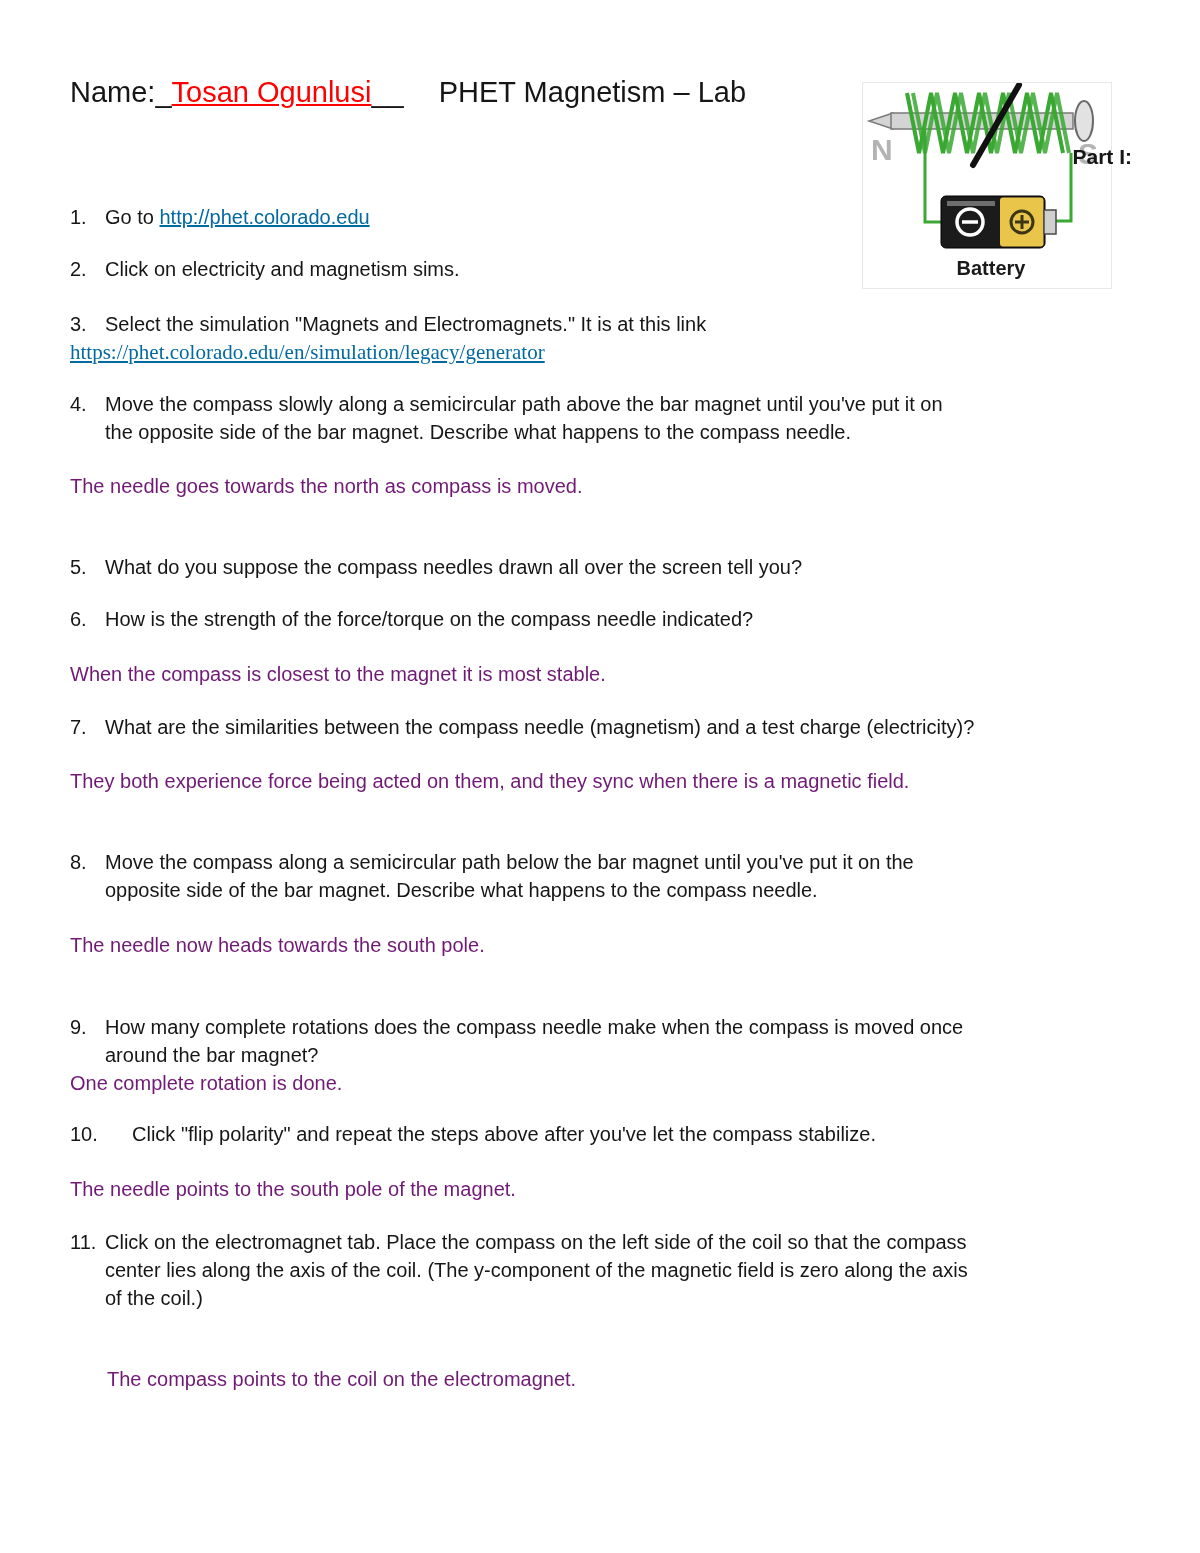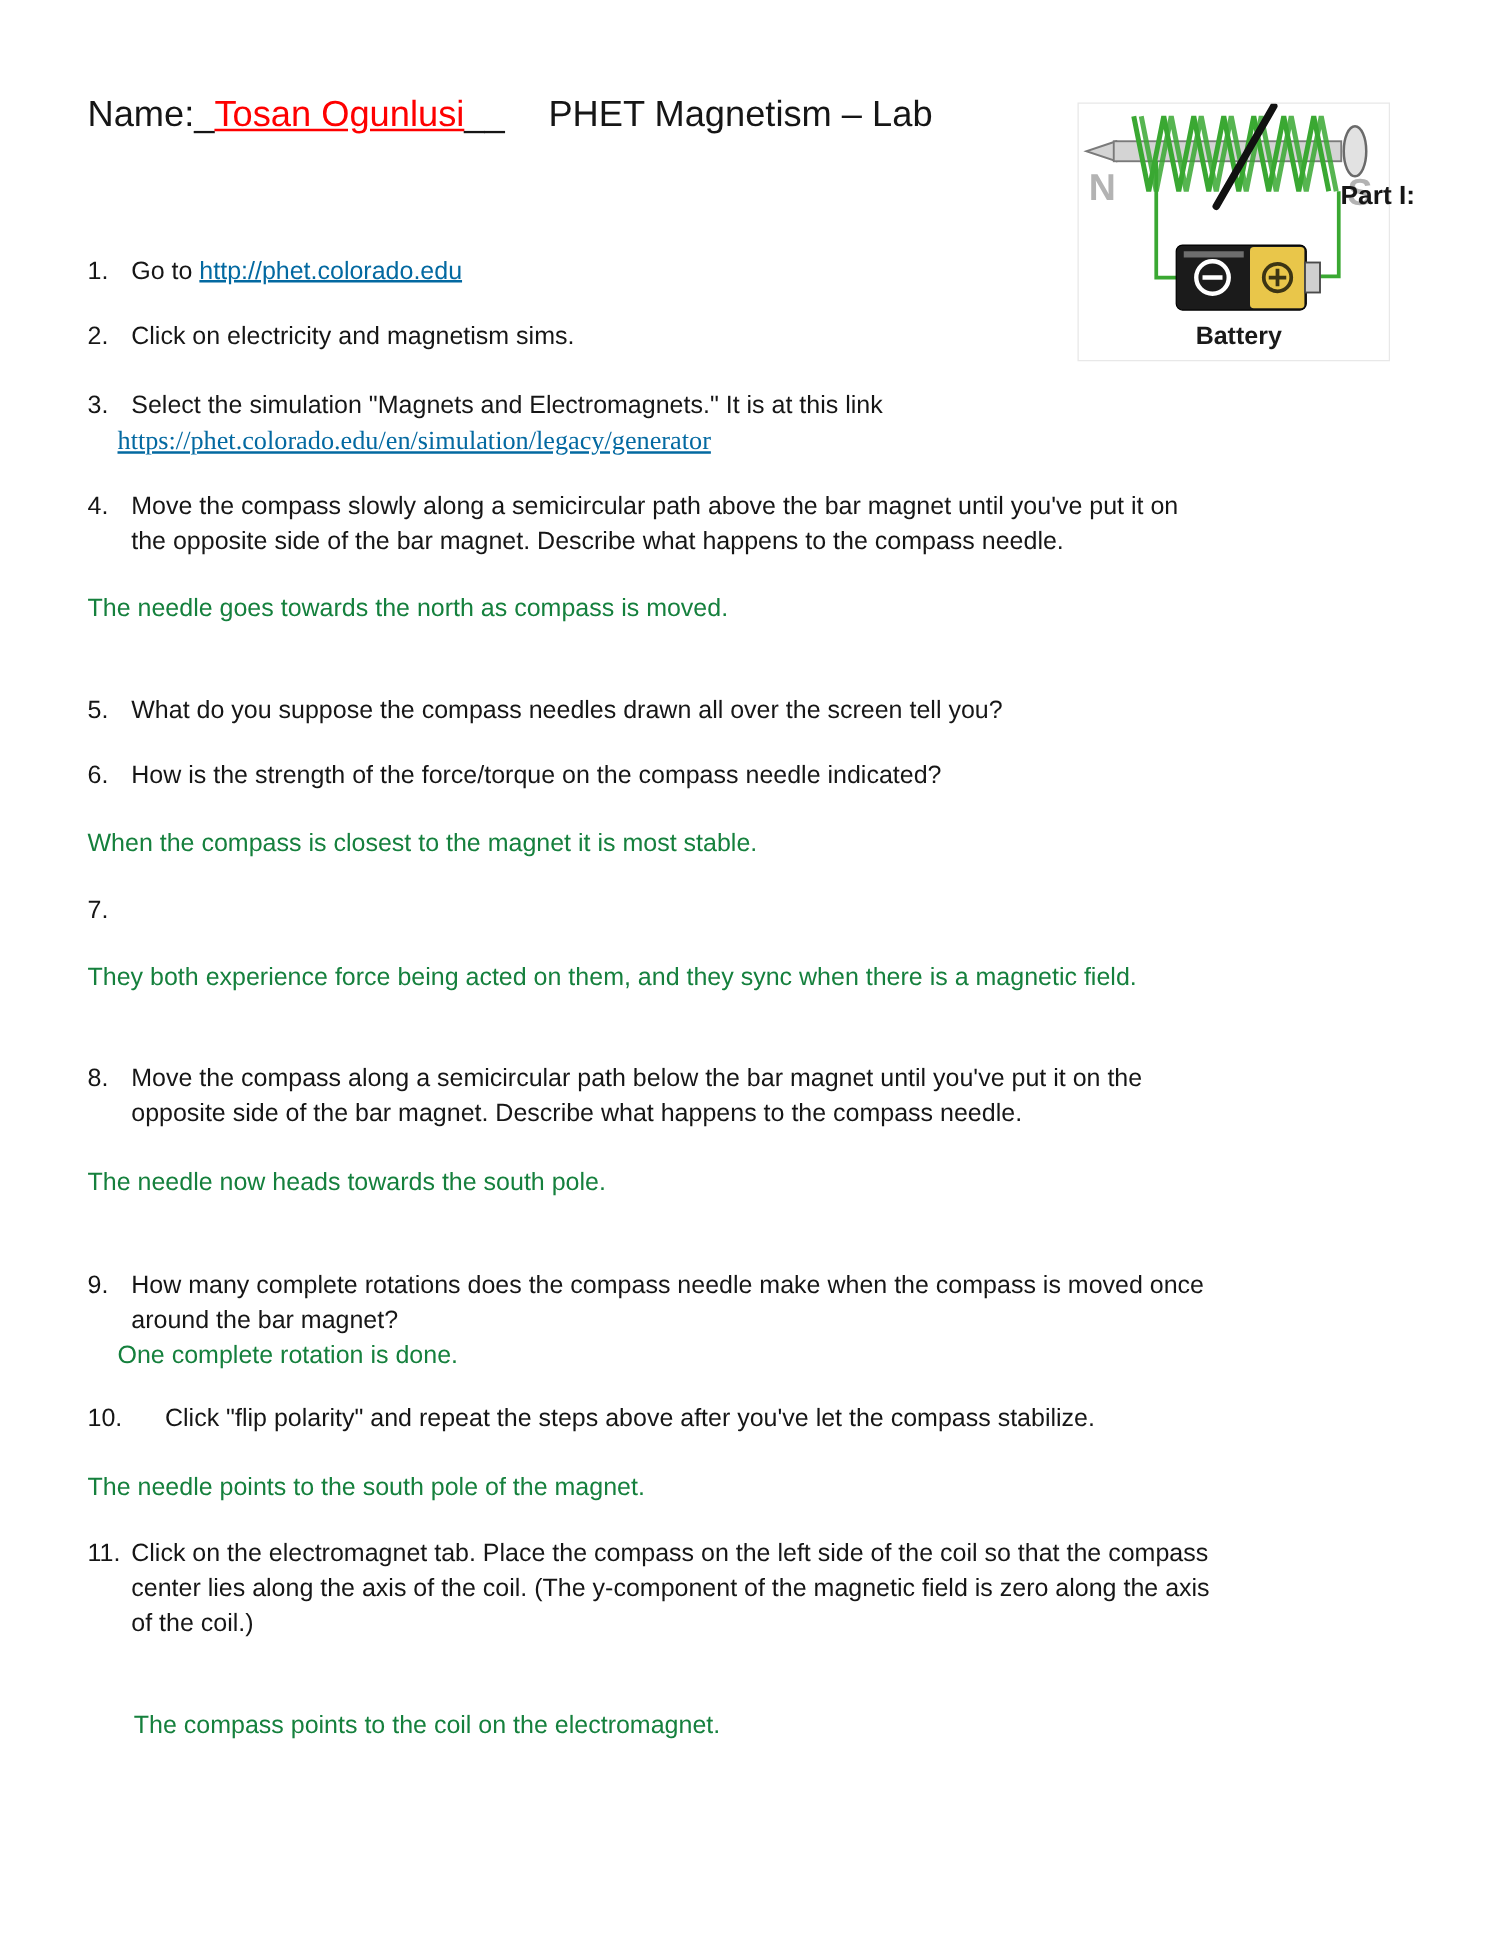--- a/index.html
+++ b/index.html
@@ -23,24 +23,24 @@
   .q { display: flex; }
   .q .num { flex: 0 0 35px; width: 35px; }
   .q .qtext { white-space: pre-line; }
 
   .link { color: #0369a1; text-decoration: underline; cursor: pointer; }
   .serif-link {
     font-family: "Liberation Serif", "DejaVu Serif", serif;
     font-size: 21px; line-height: 28px;
   }
 
-  .ans { color: #15803d; white-space: pre-line; }
+  .ans { color: #701a75; white-space: pre-line; }
   .indent { padding-left: 37px; }
 
-  .mt0  { margin-top: 0; margin-left: 24px; }
+  .mt0  { margin-top: 0; }
   .mt23 { margin-top: 23px; gap: 27px; }
   .mt24 { margin-top: 24px; }
   .mt25 { margin-top: 25px; }
   .mt26 { margin-top: 26px; }
   .mt27 { margin-top: 27px; }
   .mt34 { margin-top: 34px; }
   .mt53 { margin-top: 53px; }
   .mt54 { margin-top: 54px; }
 
   .figure {
@@ -134,20 +134,21 @@
     </div>
 
     <div class="q mt24">
       <span class="num">6.</span>
       <span class="qtext">How is the strength of the force/torque on the compass needle indicated?</span>
     </div>
     <p class="ans mt27">When the compass is closest to the magnet it is most stable.</p>
 
     <div class="q mt25">
       <span class="num">7.</span>
+      <span class="qtext">What are the similarities between the compass needle (magnetism) and a test charge (electricity)?</span>
     </div>
     <p class="ans mt26">They both experience force being acted on them, and they sync when there is a magnetic field.</p>
 
     <div class="q mt53">
       <span class="num">8.</span>
       <span class="qtext">Move the compass along a semicircular path below the bar magnet until you've put it on the
 opposite side of the bar magnet. Describe what happens to the compass needle.</span>
     </div>
     <p class="ans mt27">The needle now heads towards the south pole.</p>
 

